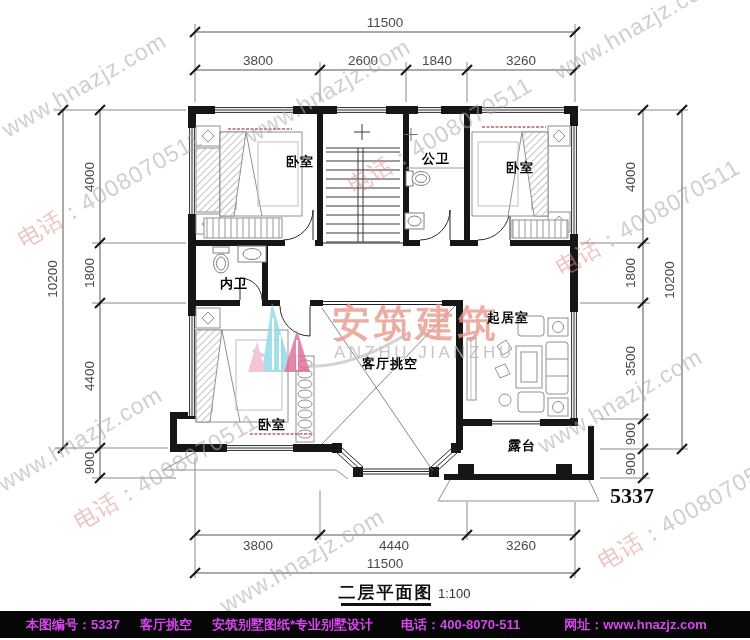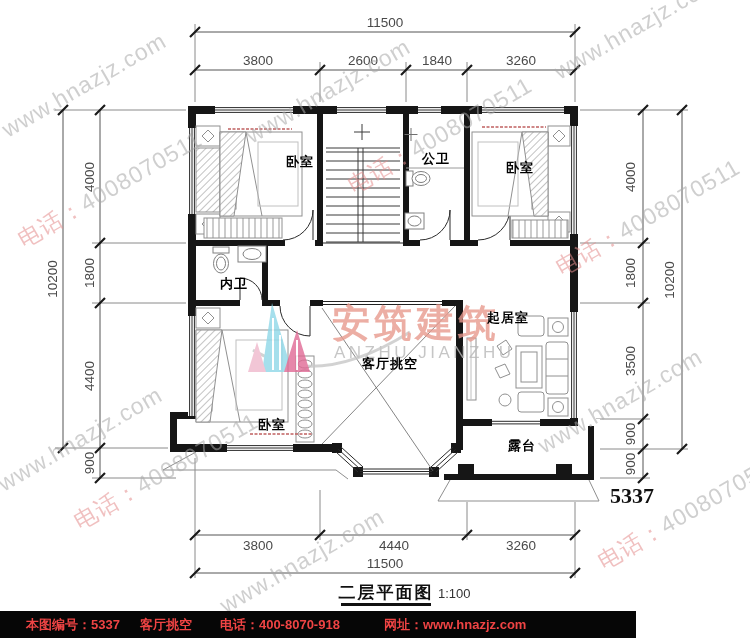--- a/index.html
+++ b/index.html
@@ -6,22 +6,22 @@
   #sheet{position:relative;width:750px;height:640px;background:#fff;overflow:hidden;
          font-family:"Liberation Sans",sans-serif;}
   #plan-svg{position:absolute;left:0;top:0;}
   
   .wm{position:absolute;font-size:23px;letter-spacing:1px;white-space:nowrap;
       transform:rotate(-30deg);transform-origin:0 50%;pointer-events:none;}
   .wm-gray{color:rgba(168,168,168,.55);}
   .wm-pink{color:rgba(228,140,140,.55);}
   #wm-layer{position:absolute;left:0;top:0;width:750px;height:612px;overflow:hidden;z-index:5;}
   
-  #footer-bar{position:absolute;left:0;top:611px;width:636px;height:27px;background:#060606;
-      display:flex;align-items:center;color:#ef4444;font-size:13px;font-weight:700;z-index:8;}
+  #footer-bar{position:absolute;left:0;top:611px;width:750px;height:27px;background:#060606;
+      display:flex;align-items:center;color:#d946ef;font-size:13px;font-weight:700;z-index:8;}
   #footer-bar span{white-space:nowrap;}
   .fs1{margin-left:26px}.fs2{margin-left:20px}.fs3{margin-left:20px}.fs4{margin-left:28px}.fs5{margin-left:44px}
 </style>
 </head>
 <body>
 
 <div id="sheet">
 
 <svg id="plan-svg" width="750" height="612" viewBox="0 0 750 612">
 
@@ -305,17 +305,18 @@
   <span class="wm" style="left:20px;top:226px"><span class="wm-pink">电话：</span><span class="wm-gray">4008070511</span></span>
   <span class="wm" style="left:350px;top:172px"><span class="wm-pink">电话：</span><span class="wm-gray">4008070511</span></span>
   <span class="wm" style="left:558px;top:254px"><span class="wm-pink">电话：</span><span class="wm-gray">4008070511</span></span>
   <span class="wm" style="left:76px;top:508px"><span class="wm-pink">电话：</span><span class="wm-gray">4008070511</span></span>
   <span class="wm" style="left:600px;top:548px"><span class="wm-pink">电话：</span><span class="wm-gray">4008070511</span></span>
 </div>
 
 <div id="footer-bar">
   <span class="fs1">本图编号：5337</span>
   <span class="fs2">客厅挑空</span>
-  <span class="fs4">电话：400-8070-918</span>
+  <span class="fs3">安筑别墅图纸*专业别墅设计</span>
+  <span class="fs4">电话：400-8070-511</span>
   <span class="fs5">网址：www.hnazjz.com</span>
 </div>
 
 </div>
 
 </body></html>

